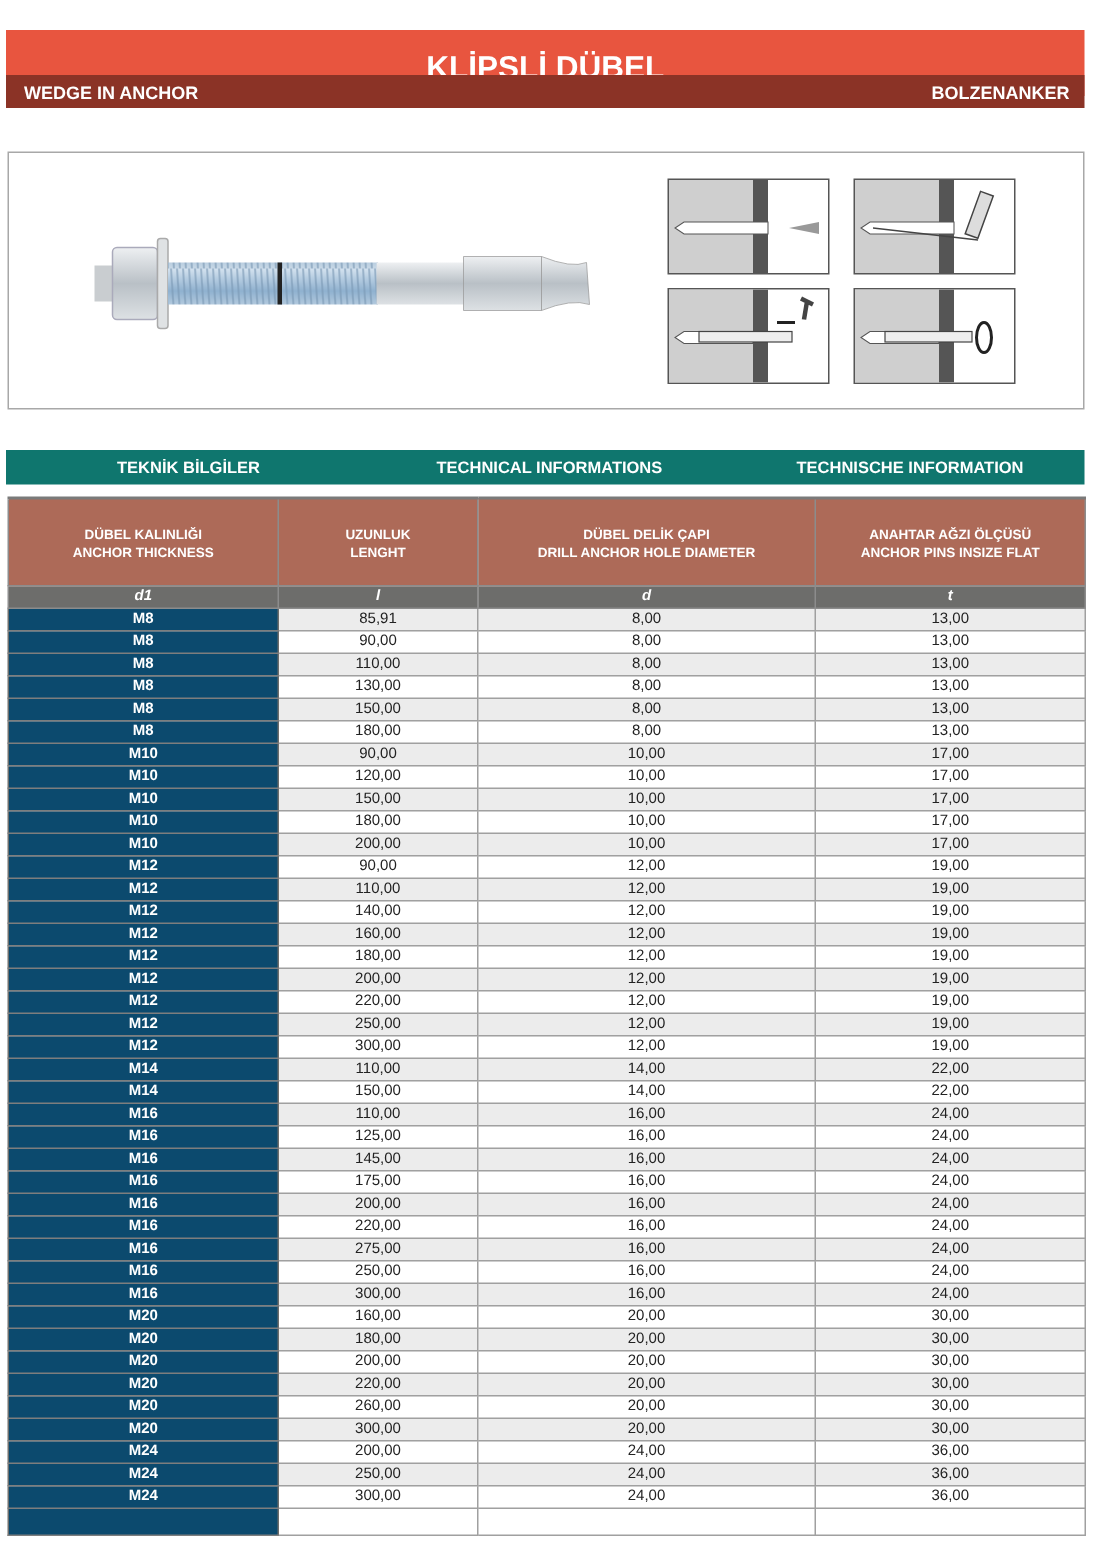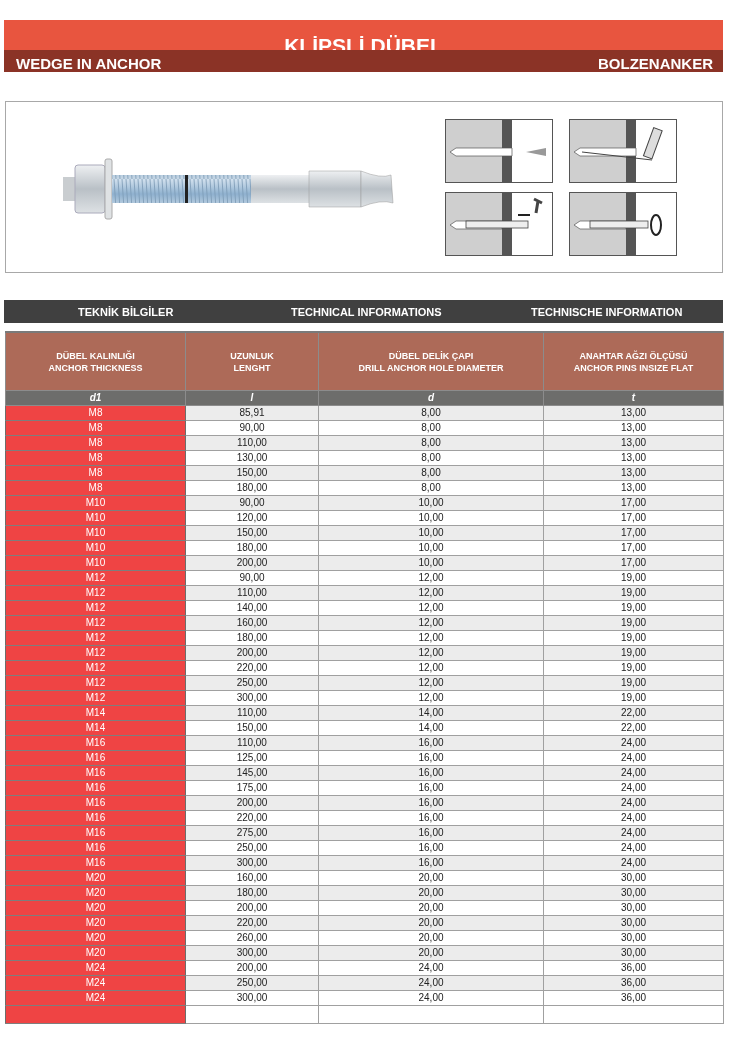--- a/index.html
+++ b/index.html
@@ -1,30 +1,30 @@
 <!DOCTYPE html>
 <html><head>
 <meta charset="utf-8">
 <style>
   html, body { margin:0; padding:0; background:#ffffff; }
   body { width:729px; height:1041px; position:relative; font-family:"Liberation Sans", sans-serif; overflow:hidden; }
   .title-bar { position:absolute; left:4px; top:4px; width:719px; height:44px; background:#e8553f; color:#fff; font-weight:bold; font-size:21px; text-align:center; line-height:52px;margin-top:16px; }
-  .sub-bar { position:absolute; left:4px; top:50px; width:719px; height:22px; background:#8b3326; color:#fff; font-weight:bold; font-size:15px; }
+  .sub-bar { position:absolute; left:4px; top:50px; width:719px; height:22px; background:#8b3326; color:#fff; font-weight:bold; font-size:12px; }
   .sub-bar .l { position:absolute; left:12px; top:5px; }
   .sub-bar .r { position:absolute; right:10px; top:5px; }
   .image-panel { position:absolute; left:5px; top:101px; width:716px; height:170px; border:1px solid #a8a8a8; background:#fff; }
   .anchor { position:absolute; left:55px; top:47px; width:340px; height:80px; }
   .diagram { position:absolute; width:106px; height:62px; border:1px solid #555; background:#fff; overflow:hidden; }
-  .tech-bar { position:absolute; left:4px; top:300px; width:719px; height:23px; background:#404040; color:#fff; font-weight:bold; font-size:11px; }
+  .tech-bar { position:absolute; left:4px; top:300px; width:719px; height:23px; background:#0f766e; color:#fff; font-weight:bold; font-size:11px; }
   .tech-bar span { position:absolute; top:6px; }
   table.spec { position:absolute; left:5px; top:331px; width:718px; border-collapse:collapse; font-size:10px; table-layout:fixed; }
   table.spec th.hd { background:#ad6a58; color:#fff; font-weight:bold; font-size:9px; height:55px; border:1px solid #8c8c8c; border-top:2px solid #7a7a7a; line-height:12px; }
   table.spec tr.sym td { background:#6d6d6b; color:#fff; font-weight:bold; height:13px; border:1px solid #8c8c8c; text-align:center; font-size:10px; padding:0;font-style:italic; }
   table.spec td { text-align:center; height:14px; padding:0; border:1px solid #a0a0a0; color:#222; line-height:14px; }
-  table.spec td.d1 { background:#ef4444; color:#fff; font-weight:normal; border-color:#6d6d6b; border-bottom:1px solid #7e7e7e; }
+  table.spec td.d1 { background:#0c4a6e; color:#fff; font-weight:bold; border-color:#6d6d6b; border-bottom:1px solid #7e7e7e; }
   table.spec tr.odd td.v { background:#ececec; }
   table.spec tr.even td.v { background:#ffffff; }
   table.spec tr.empty td { height:17px; }
 </style>
 </head>
 <body>
 
 <div class="title-bar">KLİPSLİ DÜBEL</div>
 <div class="sub-bar">
   <span class="l">WEDGE IN ANCHOR</span>

